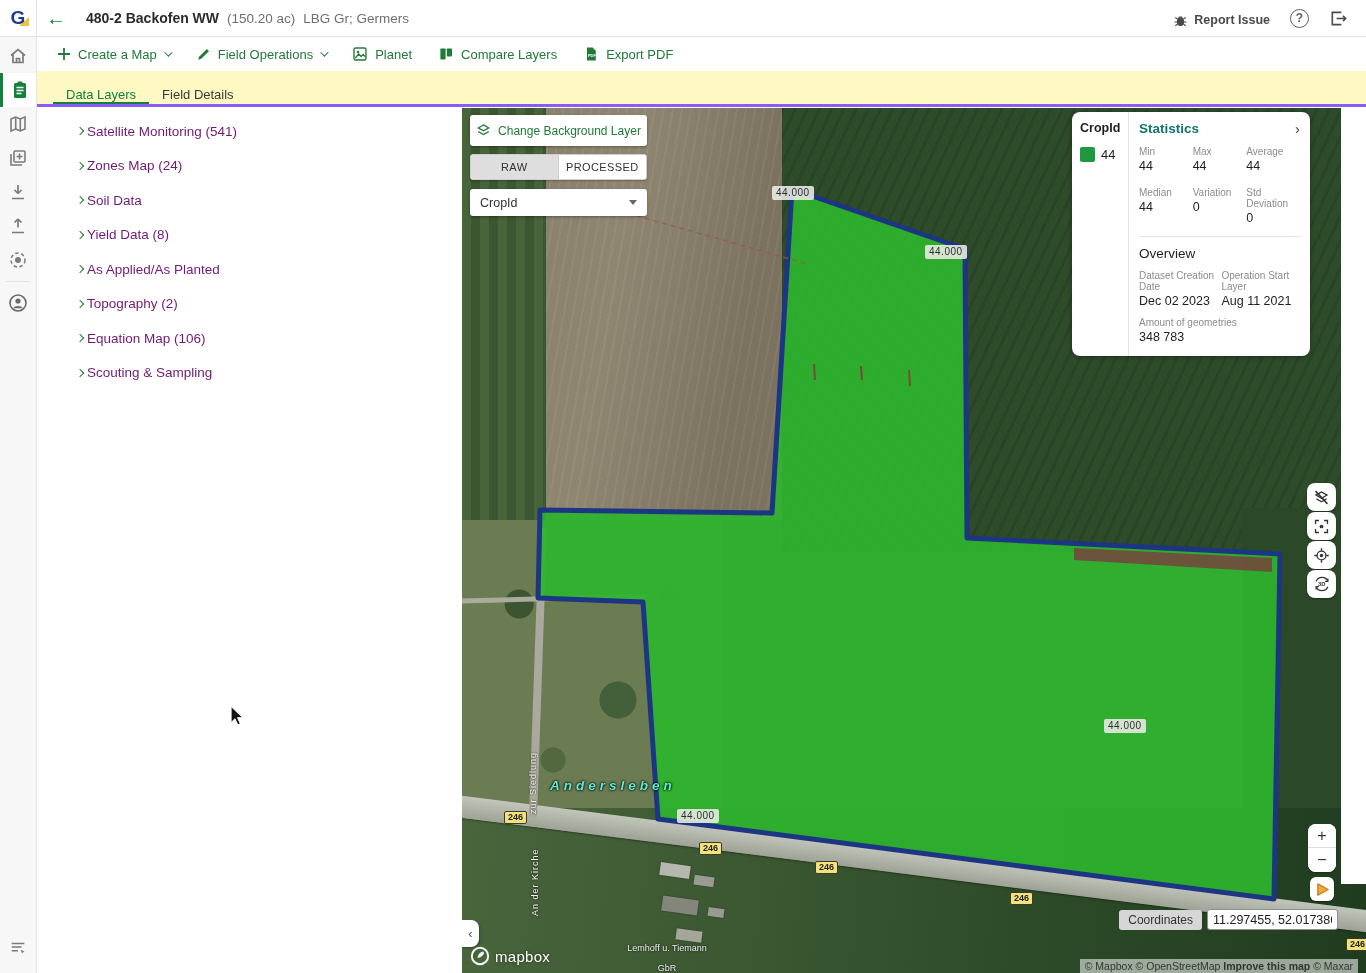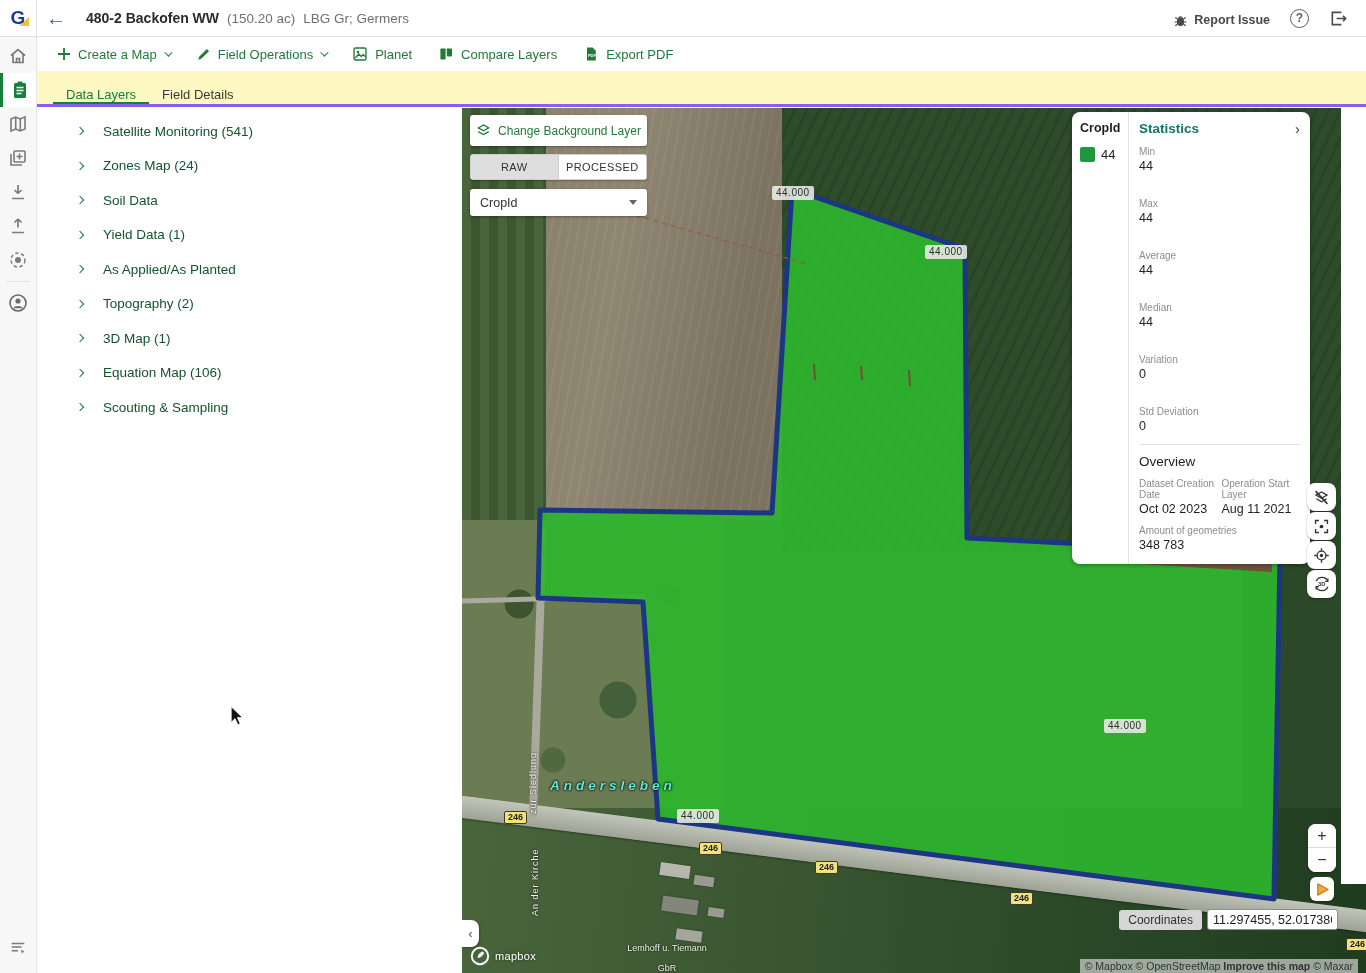--- a/index.html
+++ b/index.html
@@ -34,21 +34,21 @@
   .chev { display:inline-block; width:6px; height:6px; border-right:1.8px solid currentColor; border-bottom:1.8px solid currentColor; }
   .chev.down { transform:rotate(45deg) translateY(-2px); }
   .chev.right { transform:rotate(-45deg); }
   .chev.up { transform:rotate(-135deg) translateY(-2px); }
   .tabbar { height:36px; display:flex; align-items:flex-end; border-bottom:3px solid #8b5cf6; padding-left:16px; background:#fef9c3; }
   .tab { display:flex; align-items:center; padding:0 13px; font-size:13px; cursor:pointer; color:#3a3a3a; font-weight:500; border-bottom:2.5px solid transparent; }
   .tab.active { color:#14803c; border-bottom-color:#14803c; }
 
   .main { position:absolute; left:0; top:71px; right:0; bottom:0; display:flex; }
   .panel { width:425px; background:#fff; position:relative; padding-top:6px; }
-  .layer-item { display:flex; align-items:center; gap:20px; height:34.5px; padding-left:40px; color:#14532d; cursor:pointer; }
+  .layer-item { display:flex; align-items:center; gap:4px; height:34.5px; padding-left:40px; color:#701a75; cursor:pointer; }
   .layer-item .chev { color:#257a38; }
   .layer-label { font-size:13.5px; font-weight:500; }
   .cursor { position:absolute; left:193px; top:598px; z-index:5; }
 
   
   .map { position:relative; width:904px; height:100%; overflow:hidden; background:#5a6b4c; cursor:grab; }
   .imagery, .imagery div { position:absolute; }
   .bg-topleft { left:0; top:0; width:332px; height:412px;
      background:linear-gradient(100deg,#867d69,#8f8672 45%,#7c7260 80%),
      repeating-linear-gradient(100deg, rgba(255,255,255,.05) 0 2px, transparent 2px 9px); background-blend-mode:overlay; }
@@ -107,21 +107,21 @@
   .stats { position:absolute; left:610px; top:4px; width:238px; z-index:6; background:#fff; border-radius:8px; box-shadow:0 1px 4px rgba(0,0,0,.35); display:flex; }
   .stats-left { width:57px; border-right:1px solid #e3e3e3; padding:9px 8px; }
   .stats-left h3 { font-size:12.5px; color:#1f1f1f; }
   .swatch-row { display:flex; align-items:center; gap:6px; margin-top:12px; }
   .swatch { width:15px; height:15px; background:#1f9940; border-radius:2px; }
   .swatch-val { font-size:13px; color:#1f1f1f; }
   .stats-right { flex:1; padding:9px 10px 12px; }
   .stats-head { display:flex; align-items:center; justify-content:space-between; }
   .stats-head h3 { font-size:13.5px; color:#0f766e; }
   .fwd { font-size:15px; color:#444; cursor:pointer; line-height:1; }
-  .sgrid { display:grid; grid-template-columns:1fr; row-gap:25px; margin-top:10px; }
+  .sgrid { display:grid; grid-template-columns:1fr 1fr 1fr; row-gap:14px; margin-top:10px; }
   .stat .lab { font-size:10px; color:#8c8c8c; }
   .stat .val { font-size:12.5px; color:#1f1f1f; margin-top:2px; }
   .stats-div { height:1px; background:#e3e3e3; margin:11px 0 9px; }
   .ov-title { font-size:13.5px; color:#1f1f1f; }
   .ogrid { display:grid; grid-template-columns:1.05fr 1fr; row-gap:9px; margin-top:9px; }
   .ogrid .full { grid-column:1 / span 2; }
   .ogrid .val { font-size:12.5px; }
 
   
   .mapbtns { position:absolute; left:845px; top:375px; z-index:6; display:flex; flex-direction:column; gap:1px; }
@@ -132,21 +132,21 @@
   .brandbtn { position:absolute; left:848px; top:769px; width:24px; height:24px; z-index:6; background:#fff; border:none; border-radius:6px; box-shadow:0 1px 2px rgba(0,0,0,.35); cursor:pointer; display:flex; align-items:center; justify-content:center; }
 
   
   .coords { position:absolute; right:28px; top:801px; z-index:6; display:flex; align-items:center; gap:5px; }
   .coords-label { background:#d6d6d6; border-radius:3px; font-size:12px; color:#333; padding:3px 9px; }
   .coords-input { width:131px; height:21px; border:1.5px solid #8f8f8f; border-radius:3px; font-size:12.5px; font-family:"Liberation Sans", sans-serif; color:#222; padding:0 5px; }
 
   .collapse { position:absolute; left:0; top:812px; width:17px; height:27px; z-index:6; background:#fff; border:none; border-radius:0 8px 8px 0; color:#555; font-size:13px; cursor:pointer; box-shadow:1px 1px 2px rgba(0,0,0,.3); }
 
   .mblogo { position:absolute; left:8px; bottom:7px; z-index:6; display:flex; align-items:center; gap:5px; }
-  .mblogo span { color:#fff; font-size:11px; font-weight:500; letter-spacing:.3px; text-shadow:0 0 3px rgba(0,0,0,.5); }
+  .mblogo span { color:#fff; font-size:15px; font-weight:500; letter-spacing:.3px; text-shadow:0 0 3px rgba(0,0,0,.5); }
   .attrib { position:absolute; right:8px; bottom:0; z-index:6; background:rgba(255,255,255,.55); font-size:10.5px; color:#333; padding:1px 5px; white-space:nowrap; }
   .attrib b { cursor:pointer; }
 
   .right-strip { flex:1; background:#fff; }
 </style>
 </head>
 <body>
 
 <header class="topbar">
   <div class="logo-box">
@@ -314,33 +314,29 @@
       <div class="layer-item">
           <span class="chev right"></span>
           <span class="layer-label">Zones Map (24)</span>
         </div>
       <div class="layer-item">
           <span class="chev right"></span>
           <span class="layer-label">Soil Data</span>
         </div>
       <div class="layer-item">
           <span class="chev right"></span>
-          <span class="layer-label">Yield Data (1)</span>
+          <span class="layer-label">Yield Data (8)</span>
         </div>
       <div class="layer-item">
           <span class="chev right"></span>
           <span class="layer-label">As Applied/As Planted</span>
         </div>
       <div class="layer-item">
           <span class="chev right"></span>
           <span class="layer-label">Topography (2)</span>
-        </div>
-      <div class="layer-item">
-          <span class="chev right"></span>
-          <span class="layer-label">3D Map (1)</span>
         </div>
       <div class="layer-item">
           <span class="chev right"></span>
           <span class="layer-label">Equation Map (106)</span>
         </div>
       <div class="layer-item">
           <span class="chev right"></span>
           <span class="layer-label">Scouting &amp; Sampling</span>
         </div>
       <svg class="cursor" width="14" height="20" viewBox="0 0 11 17">
@@ -447,21 +443,21 @@
             <div class="stat">
                 <div class="lab">Std Deviation</div>
                 <div class="val">0</div>
               </div>
           </div>
           <div class="stats-div"></div>
           <div class="ov-title">Overview</div>
           <div class="ogrid">
             <div class="stat">
                 <div class="lab">Dataset Creation Date</div>
-                <div class="val">Oct 02 2023</div>
+                <div class="val">Dec 02 2023</div>
               </div>
             <div class="stat">
                 <div class="lab">Operation Start Layer</div>
                 <div class="val">Aug 11 2021</div>
               </div>
             <div class="stat full">
                 <div class="lab">Amount of geometries</div>
                 <div class="val">348 783</div>
               </div>
           </div>

